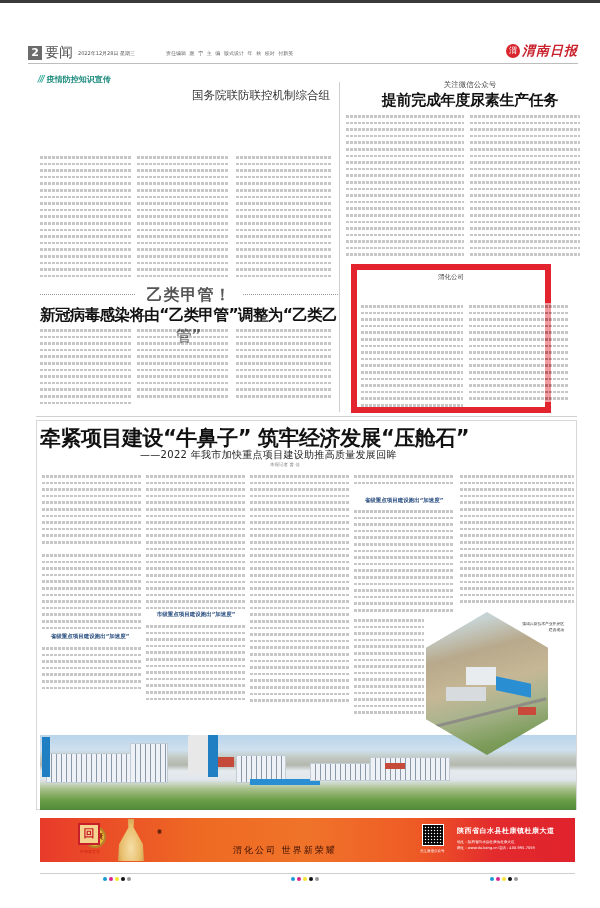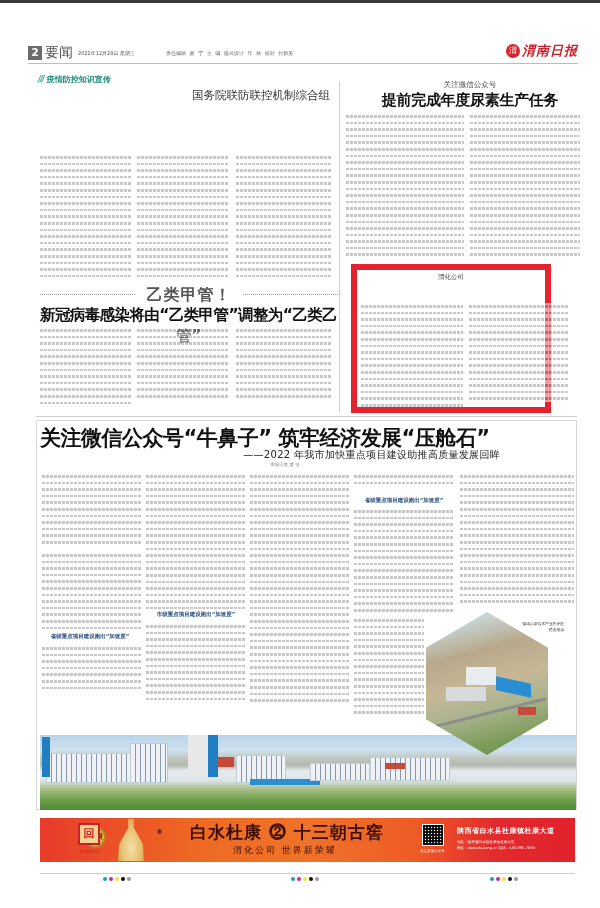--- a/index.html
+++ b/index.html
@@ -43,21 +43,21 @@
   .r1-head { position:absolute; left:345px; top:91px; width:250px; text-align:center; font-size:15px; font-weight:bold; color:#111; letter-spacing:-0.3px; }
 
   
   .box { position:absolute; left:351px; top:264px; width:200px; height:149px; border:6px solid #e3232e; background:#fff; }
   .box-over { position:absolute; left:0; top:3px; width:100%; text-align:center; font-family:"DejaVu Serif", serif; font-size:6.5px; color:#444; }
   .box-head { position:absolute; left:0; top:12px; width:100%; text-align:center; font-size:14.5px; font-weight:bold; color:#111; letter-spacing:-0.3px; }
 
   
   .feat-frame { position:absolute; left:36px; top:420px; width:541px; height:390px; border:1px solid #d8d8d8; }
   .feat-head { position:absolute; left:40px; top:424px; width:540px; font-size:21px; font-weight:bold; color:#111; letter-spacing:-0.5px; }
-  .feat-sub { position:absolute; left:140px; top:448px; width:360px; font-size:10px; color:#222; letter-spacing:.3px;text-align:right; }
+  .feat-sub { position:absolute; left:140px; top:448px; width:360px; font-size:10px; color:#222; letter-spacing:.3px; }
   .feat-byline { position:absolute; left:270px; top:462px; font-size:4.5px; color:#888; }
   .subhead { position:absolute; font-size:5.5px; font-weight:bold; color:#2a4f80; text-align:center; }
 
   
   .photo-main { position:absolute; left:40px; top:735px; width:536px; height:75px; overflow:hidden;
     background:linear-gradient(180deg,#b9d4ea 0%,#cfe1ef 20%,#c2c9c2 30%,#b3b8ae 40%,#e6ebef 48%,#dfe5ea 60%,#a8c08a 72%,#6e9f4a 86%,#4f8a38 100%); }
   .bld { position:absolute; background:#eef2f6; border:1px solid #c2ccd4; }
   .bld.win { background:repeating-linear-gradient(90deg,#eef2f6 0 4px,#8a98a8 4px 5px), #eef2f6; }
   .tower { position:absolute; background:#1f7fc2; }
   .silo { position:absolute; background:#e8e8e8; border-radius:3px 3px 0 0; }
@@ -322,21 +322,21 @@
       <span class="pline"></span>
       <span class="pline"></span>
       <span class="pline"></span>
       <span class="pline"></span>
   </div>
 </div>
 
 <div class="hline" style="left:36px;top:416px;width:541px;"></div>
 
 <div class="feat-frame"></div>
-<div class="feat-head">关注微信公众号“牛鼻子”  筑牢经济发展“压舱石”</div>
+<div class="feat-head">牵紧项目建设“牛鼻子”  筑牢经济发展“压舱石”</div>
 <div class="feat-sub">——2022 年我市加快重点项目建设助推高质量发展回眸</div>
 <div class="feat-byline">本报记者  曹 佳</div>
 
 <div class="col-text" style="left:42px;top:473px;width:100px;height:75px;">
   <span class="pline"></span>
     <span class="pline"></span>
     <span class="pline"></span>
     <span class="pline"></span>
     <span class="pline"></span>
     <span class="pline"></span>
@@ -537,21 +537,20 @@
   <div>蒲城高新技术产业开发区</div>
   <div>建设现场</div>
 </div>
 
 <div class="ad">
   <div class="ad-badge1">杜康</div>
   <div class="ad-badge2">回</div>
   <div class="ad-badge2-label">中华老字号</div>
   <div class="ad-vase"></div>
   <div class="ad-vert">十三朝古窖</div>
-  <div class="ad-brand">白水杜康 ⓶ 十三朝古窖</div>
   <div class="ad-slogan">渭化公司  世界新荣耀</div>
   <div class="ad-qr"></div>
   <div class="ad-qr-label">关注微信公众号</div>
   <div class="ad-company">陕西省白水县杜康镇杜康大道</div>
   <div class="ad-contact">
     <div>地址：陕西省白水县杜康镇杜康大道</div>
     <div>网址：www.du-kang.cn    电话：400-995-7059</div>
   </div>
 </div>
 

